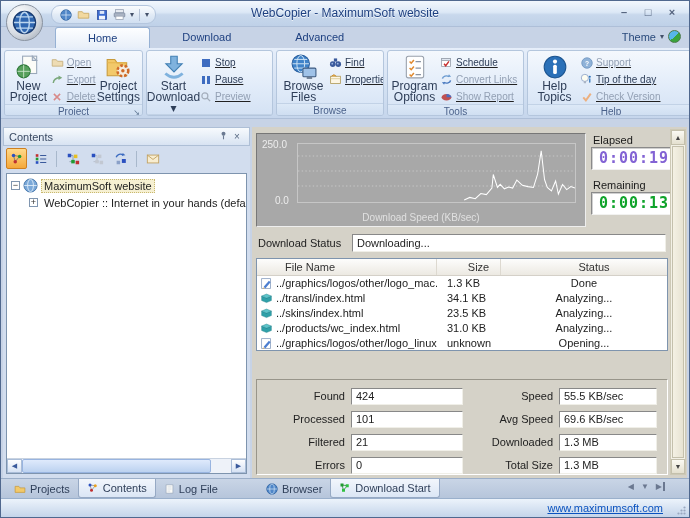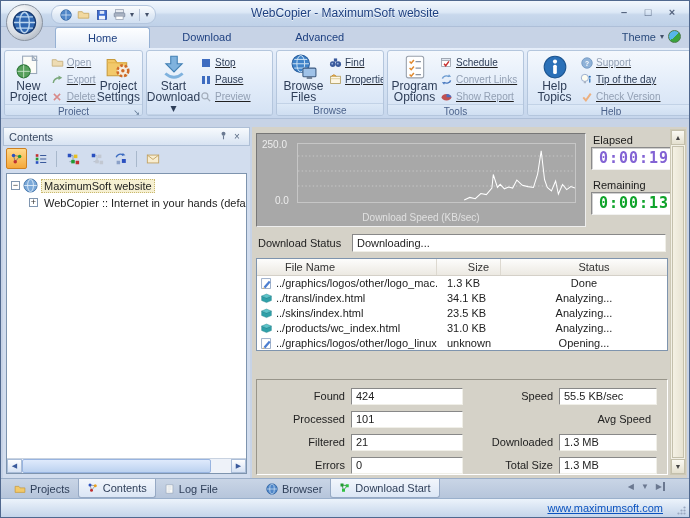--- a/index.html
+++ b/index.html
@@ -655,20 +655,21 @@
       <div class="stat-row l" style="left:8px; top:76px">
         <span class="slabel">Errors</span>
         <span class="sfield">0</span>
       </div>
       <div class="stat-row r" style="right:10px; top:7px">
         <span class="slabel">Speed</span>
         <span class="sfield">55.5 KB/sec</span>
       </div>
       <div class="stat-row r" style="right:10px; top:30px">
         <span class="slabel">Avg Speed</span>
+        <span class="sfield">69.6 KB/sec</span>
       </div>
       <div class="stat-row r" style="right:10px; top:53px">
         <span class="slabel">Downloaded</span>
         <span class="sfield">1.3 MB</span>
       </div>
       <div class="stat-row r" style="right:10px; top:76px">
         <span class="slabel">Total Size</span>
         <span class="sfield">1.3 MB</span>
       </div>
     </div>

